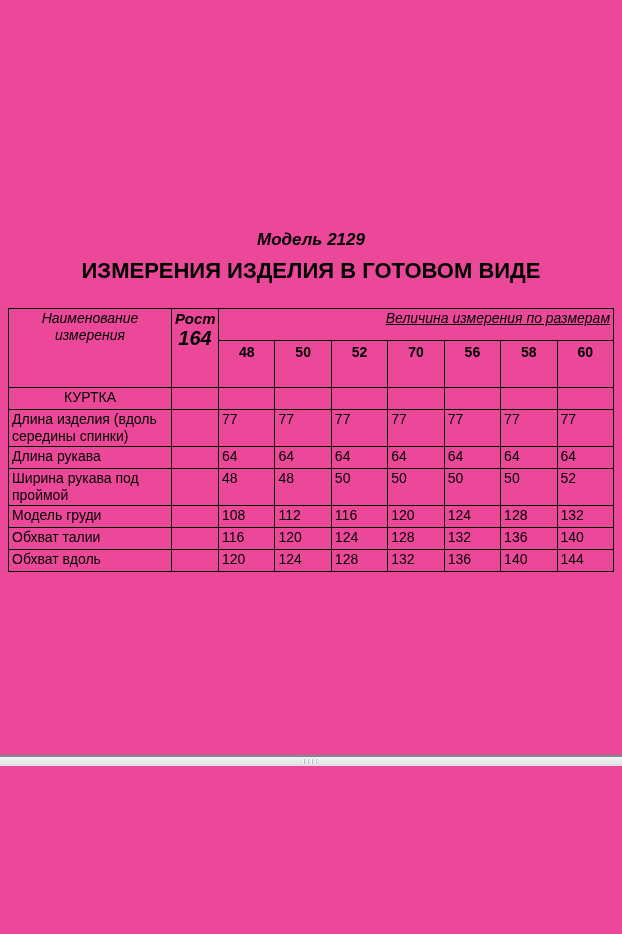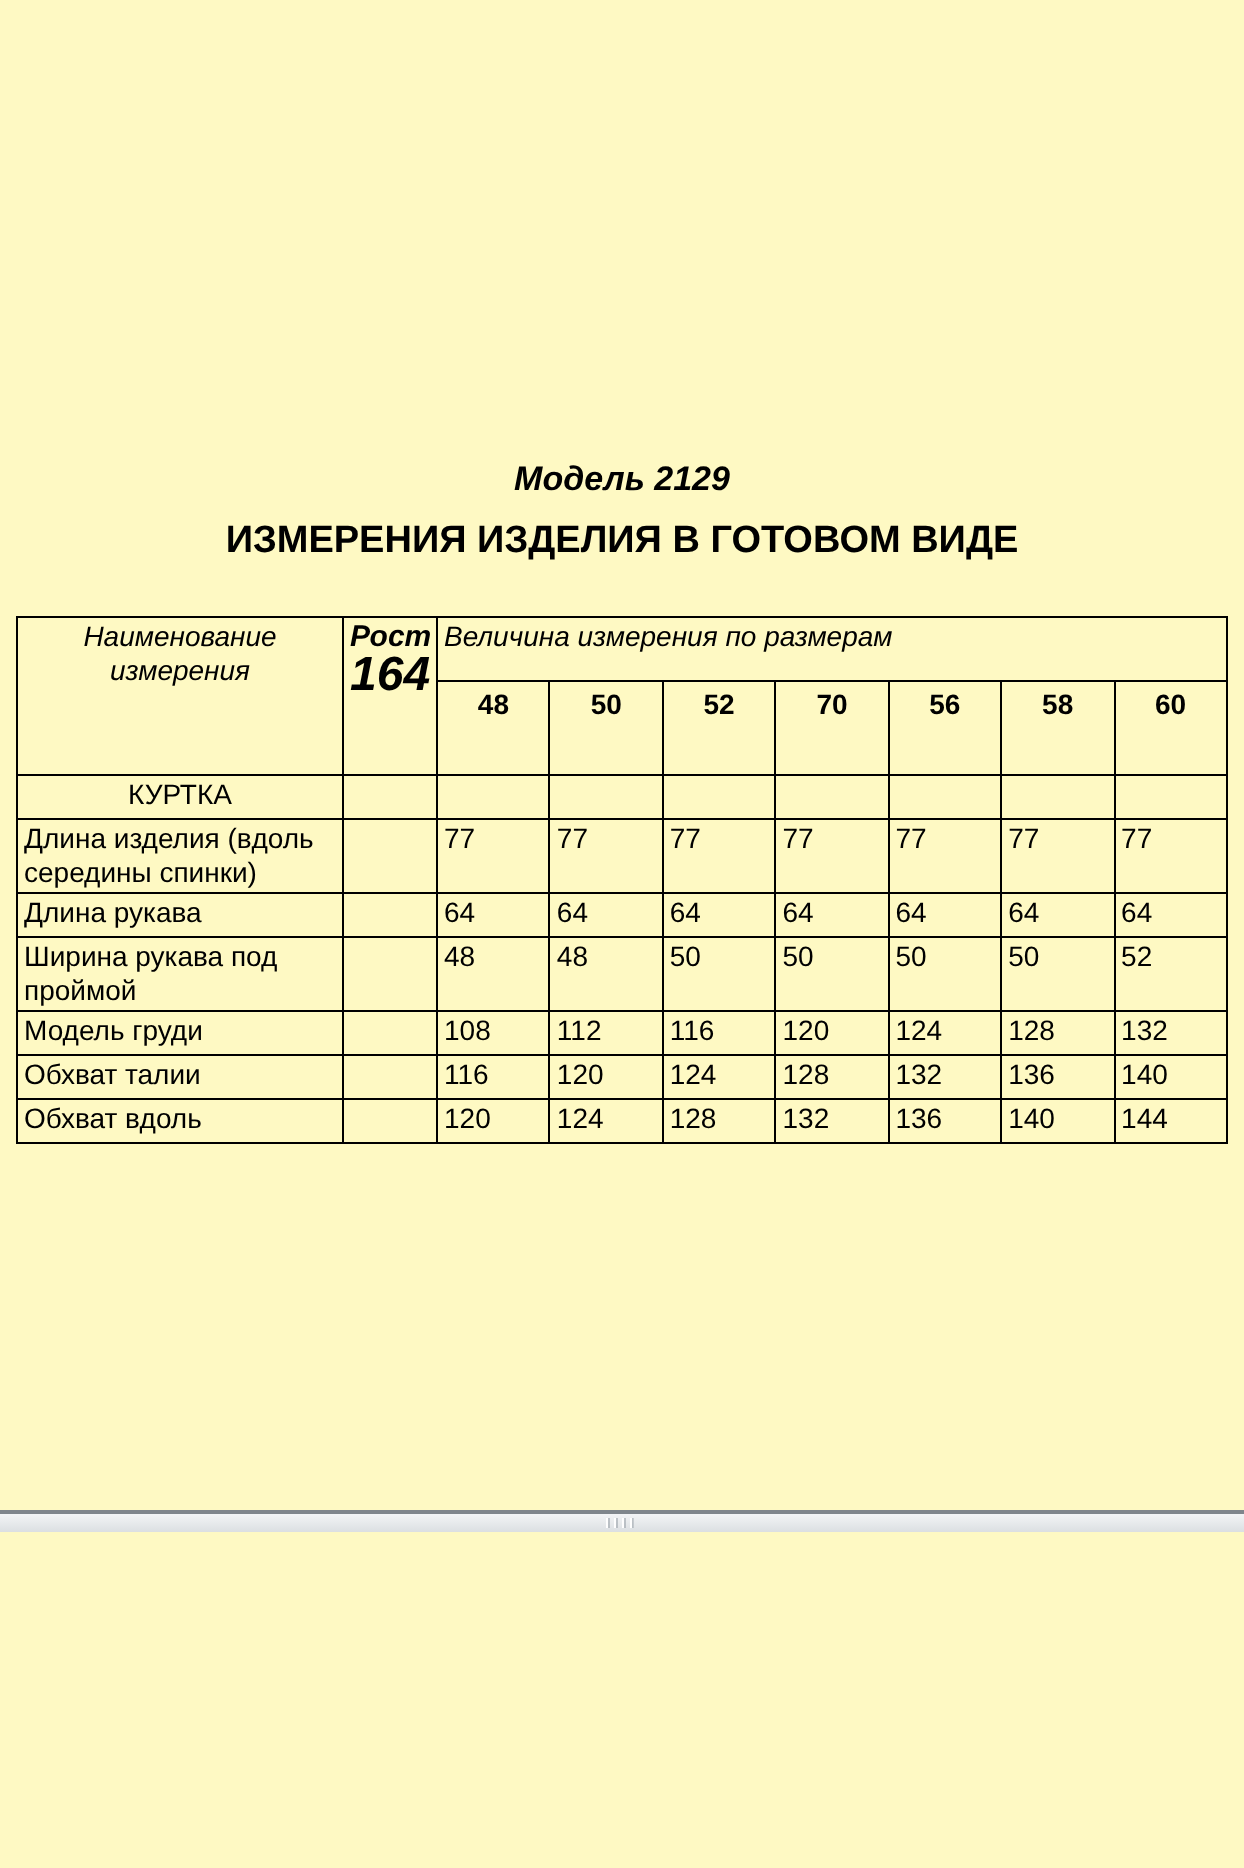--- a/index.html
+++ b/index.html
@@ -6,35 +6,35 @@
     margin: 0;
     padding: 0;
     background: #ffffff;
     font-family: "Liberation Sans", sans-serif;
     color: #000;
   }
   .page {
     position: relative;
     width: 622px;
     height: 934px;
-    background: #fef9c3;
+    background: #ec4899;
     overflow: hidden;
   }
   .title {
     padding-top: 229px;
     text-align: center;
     font-size: 17px;
     font-weight: bold;
     font-style: italic;
     line-height: 21px;
   }
   .subtitle {
     margin-top: 10px;
     text-align: center;
-    font-size: 19px;
+    font-size: 22px;
     font-weight: bold;
     line-height: 21px;
   }
   table.meas {
     margin: 27px 8px 0 8px;
     width: 606px;
     border-collapse: collapse;
     table-layout: fixed;
     padding-left: 36px;
   }
@@ -61,30 +61,31 @@
   }
   .rost-label {
     font-weight: bold;
     font-style: italic;
     font-size: 15px;
     line-height: 17px;
   }
   .rost-value {
     font-weight: bold;
     font-style: italic;
-    font-size: 24px;
+    font-size: 20px;
     line-height: 22px;
   }
   th.span-h {
     height: 29px;
     vertical-align: middle;
-    text-align: left;
+    text-align: right;
     font-weight: bold;
     font-style: italic;
     font-size: 14.5px;
+    text-decoration: underline;
   }
   tr.sizes-row th {
     height: 42px;
     vertical-align: top;
     text-align: center;
     font-weight: bold;
     padding-top: 3px;
   }
   tr.section-row td { height: 19px; }
   td.center { text-align: center; }

